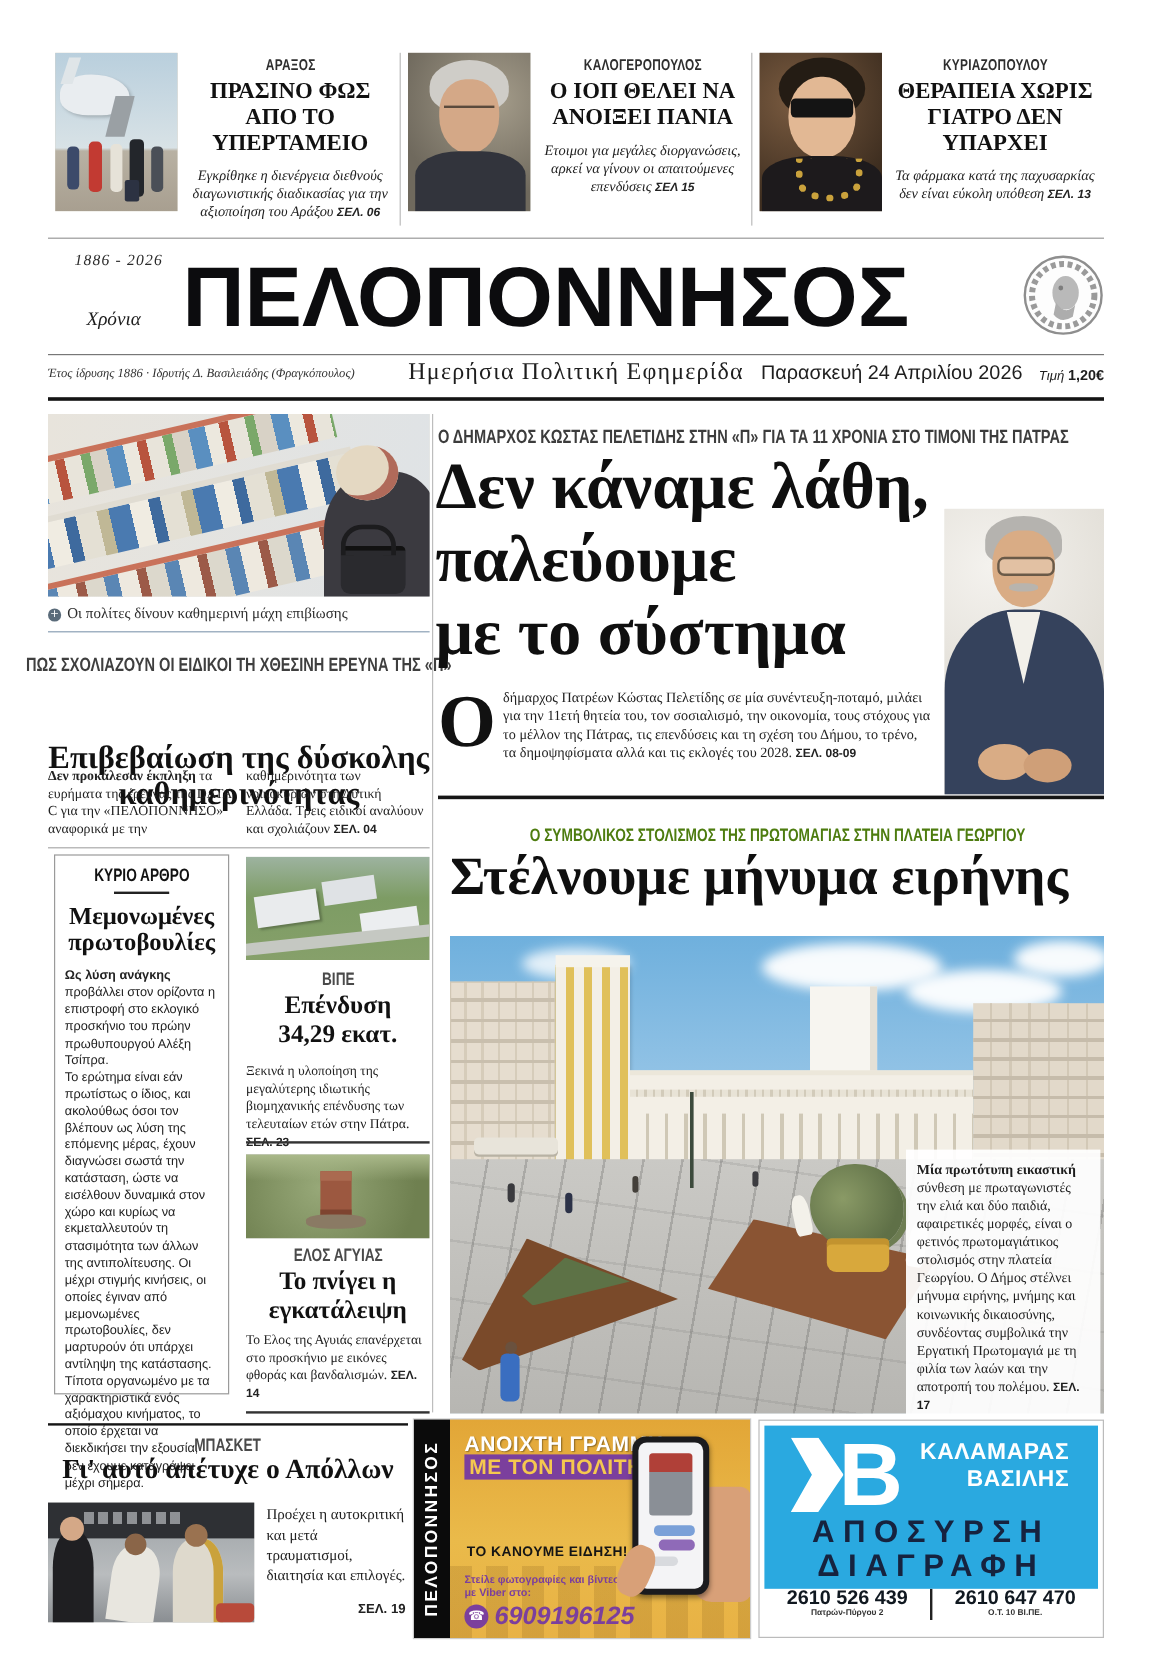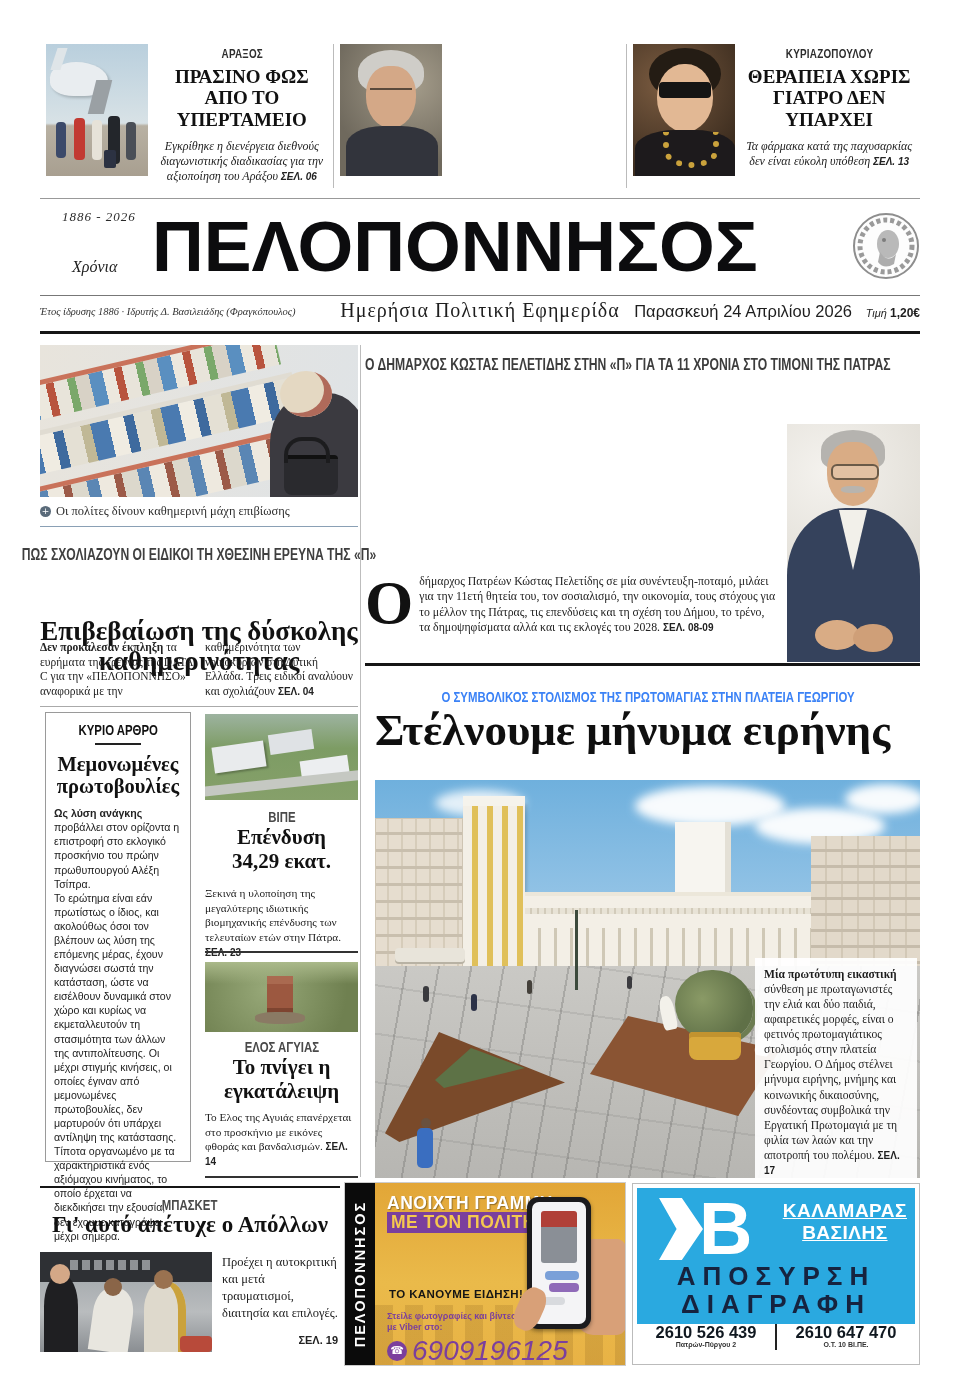--- a/index.html
+++ b/index.html
@@ -79,31 +79,31 @@
   .viber-strip span{position:absolute;left:50%;top:50%;transform:translate(-50%,-50%) rotate(180deg);writing-mode:vertical-rl;color:#fff;font-weight:700;font-size:14.5px;letter-spacing:2px;white-space:nowrap;}
   .viber-main{flex:1;position:relative;background:linear-gradient(180deg,#e2a637 0%,#eaba4a 55%,#e8b245 100%);overflow:hidden;}
   .v-line1{position:absolute;left:12px;top:10px;font-size:17.5px;font-weight:900;color:#fff;text-shadow:1px 1px 1px rgba(0,0,0,.35);letter-spacing:.5px;}
   .v-line2{position:absolute;left:12px;top:29px;font-size:17.5px;font-weight:900;color:#f5c84f;background:#7b3f9d;padding:0 4px;letter-spacing:.5px;}
   .v-bullets{position:absolute;left:14px;top:58px;width:150px;}
   .v-bullets div{display:inline-block;background:#7b3f9d;color:#fff;font-size:7.5px;font-weight:700;padding:1.5px 5px;border-radius:2px;margin-bottom:2px;}
   .v-slogan{position:absolute;left:14px;top:105px;font-size:11.5px;font-weight:700;color:#151515;letter-spacing:.4px;}
   .v-instr{position:absolute;left:12px;top:128px;width:132px;font-size:9px;font-weight:700;color:#7b3f9d;line-height:1.25;}
   .v-phone-row{position:absolute;left:12px;top:152px;display:flex;align-items:center;gap:5px;}
   .v-phone-icon{width:20px;height:20px;border-radius:50%;background:#7b3f9d;color:#fff;font-size:11px;line-height:20px;text-align:center;font-family:"DejaVu Sans",sans-serif;}
-  .v-phone{font-size:28px;font-weight:400;color:#7b3f9d;font-style:italic;}
+  .v-phone{font-size:21px;font-weight:700;color:#7b3f9d;font-style:italic;}
   .v-hand{position:absolute;right:-4px;top:8px;width:110px;height:170px;}
   .v-hand *{position:absolute;}
 
   
   .kb{position:absolute;left:632px;top:1183px;width:288px;height:182px;border:1px solid #bbb;box-sizing:border-box;background:#fff;padding:4px;}
   .kb-blue{position:relative;width:100%;height:136px;background:#2aa9e0;overflow:hidden;}
   .kb-logo{position:absolute;left:22px;top:10px;width:92px;height:62px;}
   .kb-chev{position:absolute;left:0;top:0;width:44px;height:62px;background:#fff;clip-path:polygon(0 0,52% 0,100% 50%,52% 100%,0 100%,40% 50%);}
   .kb-b{position:absolute;left:40px;top:-12px;color:#fff;font-weight:900;font-size:74px;font-family:"Liberation Sans",sans-serif;}
-  .kb-name{position:absolute;right:8px;top:12px;text-align:center;color:#fff;font-weight:900;font-size:19px;line-height:1.15;letter-spacing:.5px;text-decoration:underline;}
+  .kb-name{position:absolute;right:24px;top:12px;text-align:right;color:#fff;font-weight:900;font-size:19px;line-height:1.15;letter-spacing:.5px;}
   .kb-svc{position:absolute;left:0;right:0;top:74px;text-align:center;color:#16233f;font-weight:900;font-size:26px;line-height:1.08;letter-spacing:7px;}
   .kb-footer{display:flex;height:38px;align-items:flex-start;}
   .kb-cell{flex:1;text-align:center;line-height:1.05;}
   .kb-cell .ph{font-size:16.5px;font-weight:900;color:#101820;}
   .kb-cell .sub{font-size:7px;font-weight:700;color:#333;}
   .kb-div{width:2px;height:26px;background:#222;}
 
   .cloud{position:absolute;background:#fff;border-radius:50%;filter:blur(5px);opacity:.95;}
 </style>
 </head>
@@ -133,20 +133,25 @@
     </div>
     <div class="vsep"></div>
     <div class="teaser">
       <div class="t-photo" style="background:#8b8475;">
         <div style="inset:0;background:radial-gradient(circle at 70% 30%,#a59d8b,#6f695d 70%);"></div>
         <div style="left:18px;top:6px;width:66px;height:44px;background:#cfcdc8;border-radius:50% 50% 40% 40%;"></div>
         <div style="left:26px;top:22px;width:50px;height:62px;background:#d4a887;border-radius:46% 46% 52% 52%;"></div>
         <div style="left:30px;top:44px;width:42px;height:10px;border-top:2px solid #5a4a3c;"></div>
         <div style="left:6px;top:82px;width:92px;height:50px;background:#32343c;border-radius:40% 40% 0 0;"></div>
       </div>
+      <div class="t-text">
+        <div class="t-kicker"><span class="cond">ΚΑΛΟΓΕΡΟΠΟΥΛΟΣ</span></div>
+        <div class="t-head">Ο ΙΟΠ ΘΕΛΕΙ ΝΑ ΑΝΟΙΞΕΙ ΠΑΝΙΑ</div>
+        <div class="t-dek"><span>Ετοιμοι για μεγάλες διοργανώσεις, αρκεί να γίνουν οι απαιτούμενες επενδύσεις</span> <b class="pg">ΣΕΛ 15</b></div>
+      </div>
     </div>
     <div class="vsep"></div>
     <div class="teaser">
       <div class="t-photo" style="background:#55402f;">
         <div style="inset:0;background:radial-gradient(circle at 30% 30%,#7a5b40,#3e2e20 75%);"></div>
         <div style="left:16px;top:4px;width:72px;height:52px;background:#241c14;border-radius:50%;"></div>
         <div style="left:24px;top:20px;width:56px;height:68px;background:#e2b894;border-radius:48% 48% 50% 50%;"></div>
         <div style="left:26px;top:38px;width:52px;height:16px;background:#141414;border-radius:4px;"></div>
         <div style="left:2px;top:86px;width:100px;height:46px;background:#1d1a1c;border-radius:40% 40% 0 0;"></div>
         <div style="left:30px;top:88px;width:44px;height:30px;border:6px dotted #caa23c;border-top:none;border-radius:0 0 50% 50%;"></div>
@@ -197,20 +202,25 @@
     </div>
   <div class="survey-head">Επιβεβαίωση της δύσκολης καθημερινότητας</div>
   <div class="survey-body">
     <b>Δεν προκάλεσαν έκπληξη</b><span> τα ευρήματα της έρευνας της DATA C για την «ΠΕΛΟΠΟΝΝΗΣΟ» αναφορικά με την καθημερινότητα των νοικοκυριών στη Δυτική Ελλάδα. Τρεις ειδικοί αναλύουν και σχολιάζουν</span> <b class="pg">ΣΕΛ. 04</b>
   </div>
   <div class="hr" style="left:40px;top:706px;width:318px;background:#aaa;"></div>
 
   <div class="vr" style="left:360px;top:345px;height:832px;"></div>
 
   <div class="lead-kicker"><span class="cond-l">Ο ΔΗΜΑΡΧΟΣ ΚΩΣΤΑΣ ΠΕΛΕΤΙΔΗΣ ΣΤΗΝ «Π» ΓΙΑ ΤΑ 11 ΧΡΟΝΙΑ ΣΤΟ ΤΙΜΟΝΙ ΤΗΣ ΠΑΤΡΑΣ</span></div>
+  <div class="lead-head">
+    <div>Δεν κάναμε λάθη,</div>
+    <div>παλεύουμε</div>
+    <div>με το σύστημα</div>
+  </div>
   <div class="photo" style="left:787px;top:424px;width:133px;height:238px;background:#ece9e3;">
     <div style="inset:0;background:radial-gradient(circle at 30% 20%,#f4f2ee,#d9d5cc 80%);"></div>
     <div style="left:34px;top:6px;width:64px;height:40px;background:#b5b3af;border-radius:50% 50% 30% 30%;"></div>
     <div style="left:40px;top:18px;width:52px;height:64px;background:#d9ac85;border-radius:46% 46% 54% 54%;"></div>
     <div style="left:44px;top:40px;width:44px;height:12px;border:2px solid #6a5a48;border-radius:6px;background:rgba(255,255,255,.25);"></div>
     <div style="left:54px;top:62px;width:24px;height:7px;background:#b8b4ae;border-radius:40%;"></div>
     <div style="left:0px;top:84px;width:133px;height:154px;background:#35425c;border-radius:44% 44% 0 0;"></div>
     <div style="left:52px;top:86px;width:28px;height:60px;background:#f2f0ea;clip-path:polygon(0 0,100% 0,50% 100%);"></div>
     <div style="left:28px;top:196px;width:44px;height:30px;background:#d9ac85;border-radius:50%;"></div>
     <div style="left:66px;top:200px;width:40px;height:28px;background:#cf9f78;border-radius:50%;"></div>
@@ -256,21 +266,21 @@
   <div class="abs" style="left:205px;top:1038px;width:153px;text-align:center;"><span class="cond midcol-kicker" style="font-weight:700;">ΕΛΟΣ ΑΓΥΙΑΣ</span></div>
   <div class="mid-head" style="top:1056px;">
     <div>Το πνίγει η</div>
     <div>εγκατάλειψη</div>
   </div>
   <div class="mid-body" style="top:1110px;">
     <span>Το Ελος της Αγυιάς επανέρχεται στο προσκήνιο με εικόνες φθοράς και βανδαλισμών.</span> <b class="pg">ΣΕΛ. 14</b>
   </div>
   <div class="hr-dark" style="left:205px;top:1176px;width:153px;height:2px;background:#333;"></div>
 
-  <div class="abs" style="left:375px;top:688px;width:545px;height:16px;font-size:15px;color:#3b82f6;">
+  <div class="abs" style="left:375px;top:688px;width:545px;height:16px;font-size:15px;color:#4d7c0f;">
       <span class="kicker-c">Ο ΣΥΜΒΟΛΙΚΟΣ ΣΤΟΛΙΣΜΟΣ ΤΗΣ ΠΡΩΤΟΜΑΓΙΑΣ ΣΤΗΝ ΠΛΑΤΕΙΑ ΓΕΩΡΓΙΟΥ</span>
     </div>
   <div class="may-head">Στέλνουμε μήνυμα ειρήνης</div>
   <div class="photo" style="left:375px;top:780px;width:545px;height:398px;">
     <div style="inset:0;background:linear-gradient(180deg,#6fb0dd 0%,#9cc8e8 38%,#cfe3f0 52%);"></div>
     <div class="cloud" style="left:260px;top:6px;width:150px;height:40px;"></div>
     <div class="cloud" style="left:380px;top:28px;width:130px;height:36px;"></div>
     <div class="cloud" style="left:60px;top:10px;width:90px;height:26px;opacity:.8;"></div>
     <div class="cloud" style="left:470px;top:4px;width:80px;height:30px;"></div>
     <div style="left:0;top:38px;width:88px;height:150px;background:#e6ddcf;box-shadow:inset 0 0 0 1px #d0c6b4;background-image:repeating-linear-gradient(180deg,transparent 0 14px,#c9bfae 14px 17px),repeating-linear-gradient(90deg,transparent 0 12px,#d6ccba 12px 14px);"></div>

